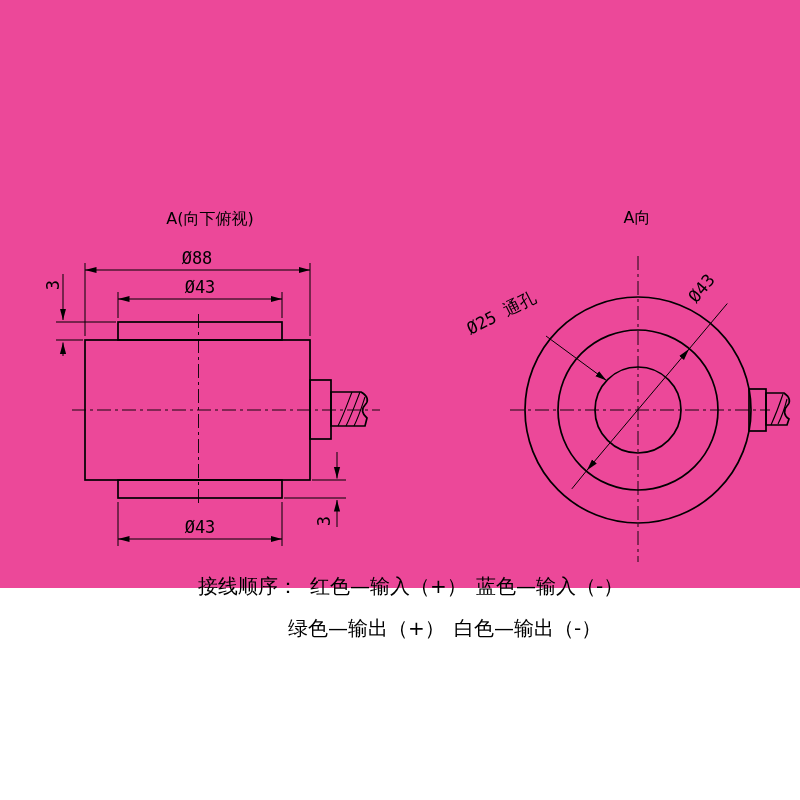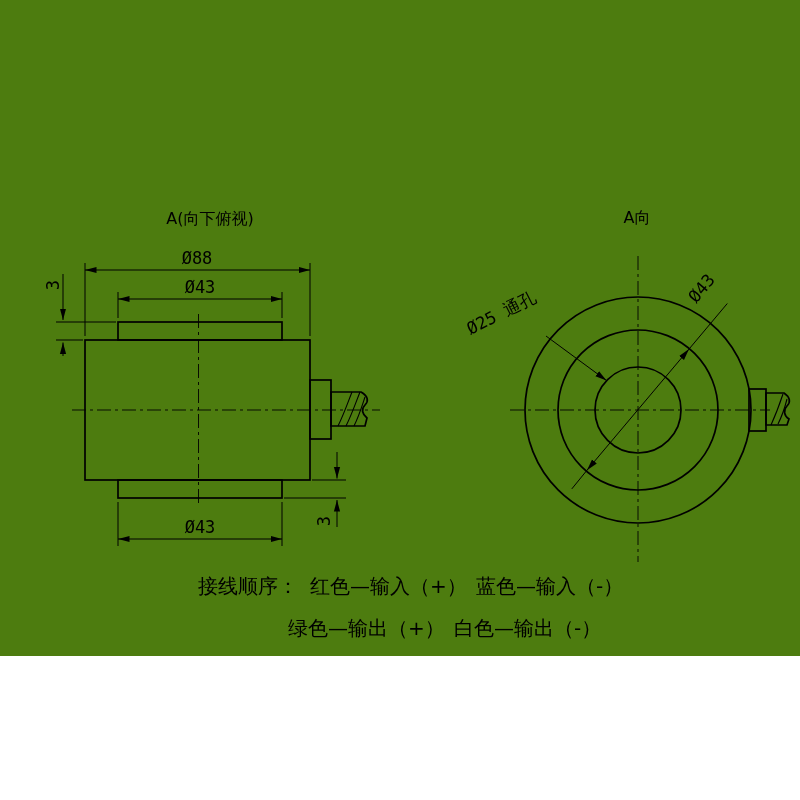--- a/index.html
+++ b/index.html
@@ -6,22 +6,22 @@
     margin: 0;
     padding: 0;
     background: #ffffff;
     width: 800px;
     height: 800px;
     overflow: hidden;
   }
   .drawing-wrap {
     position: relative;
     width: 800px;
-    height: 656px;
-    background: #4d7c0f;
+    height: 588px;
+    background: #ec4899;
   }
   svg { display: block; }
   .obj   { stroke: #000; stroke-width: 1.7; fill: none; }
   .thin  { stroke: #000; stroke-width: 1;   fill: none; }
   .cl    { stroke: #000; stroke-width: 0.9; fill: none; stroke-dasharray: 14 4 3 4; }
   .hatch { stroke: #000; stroke-width: 1.1; fill: none; }
   .dimtxt {
     font-family: "DejaVu Sans Mono", monospace;
     font-size: 17px;
     fill: #000;

